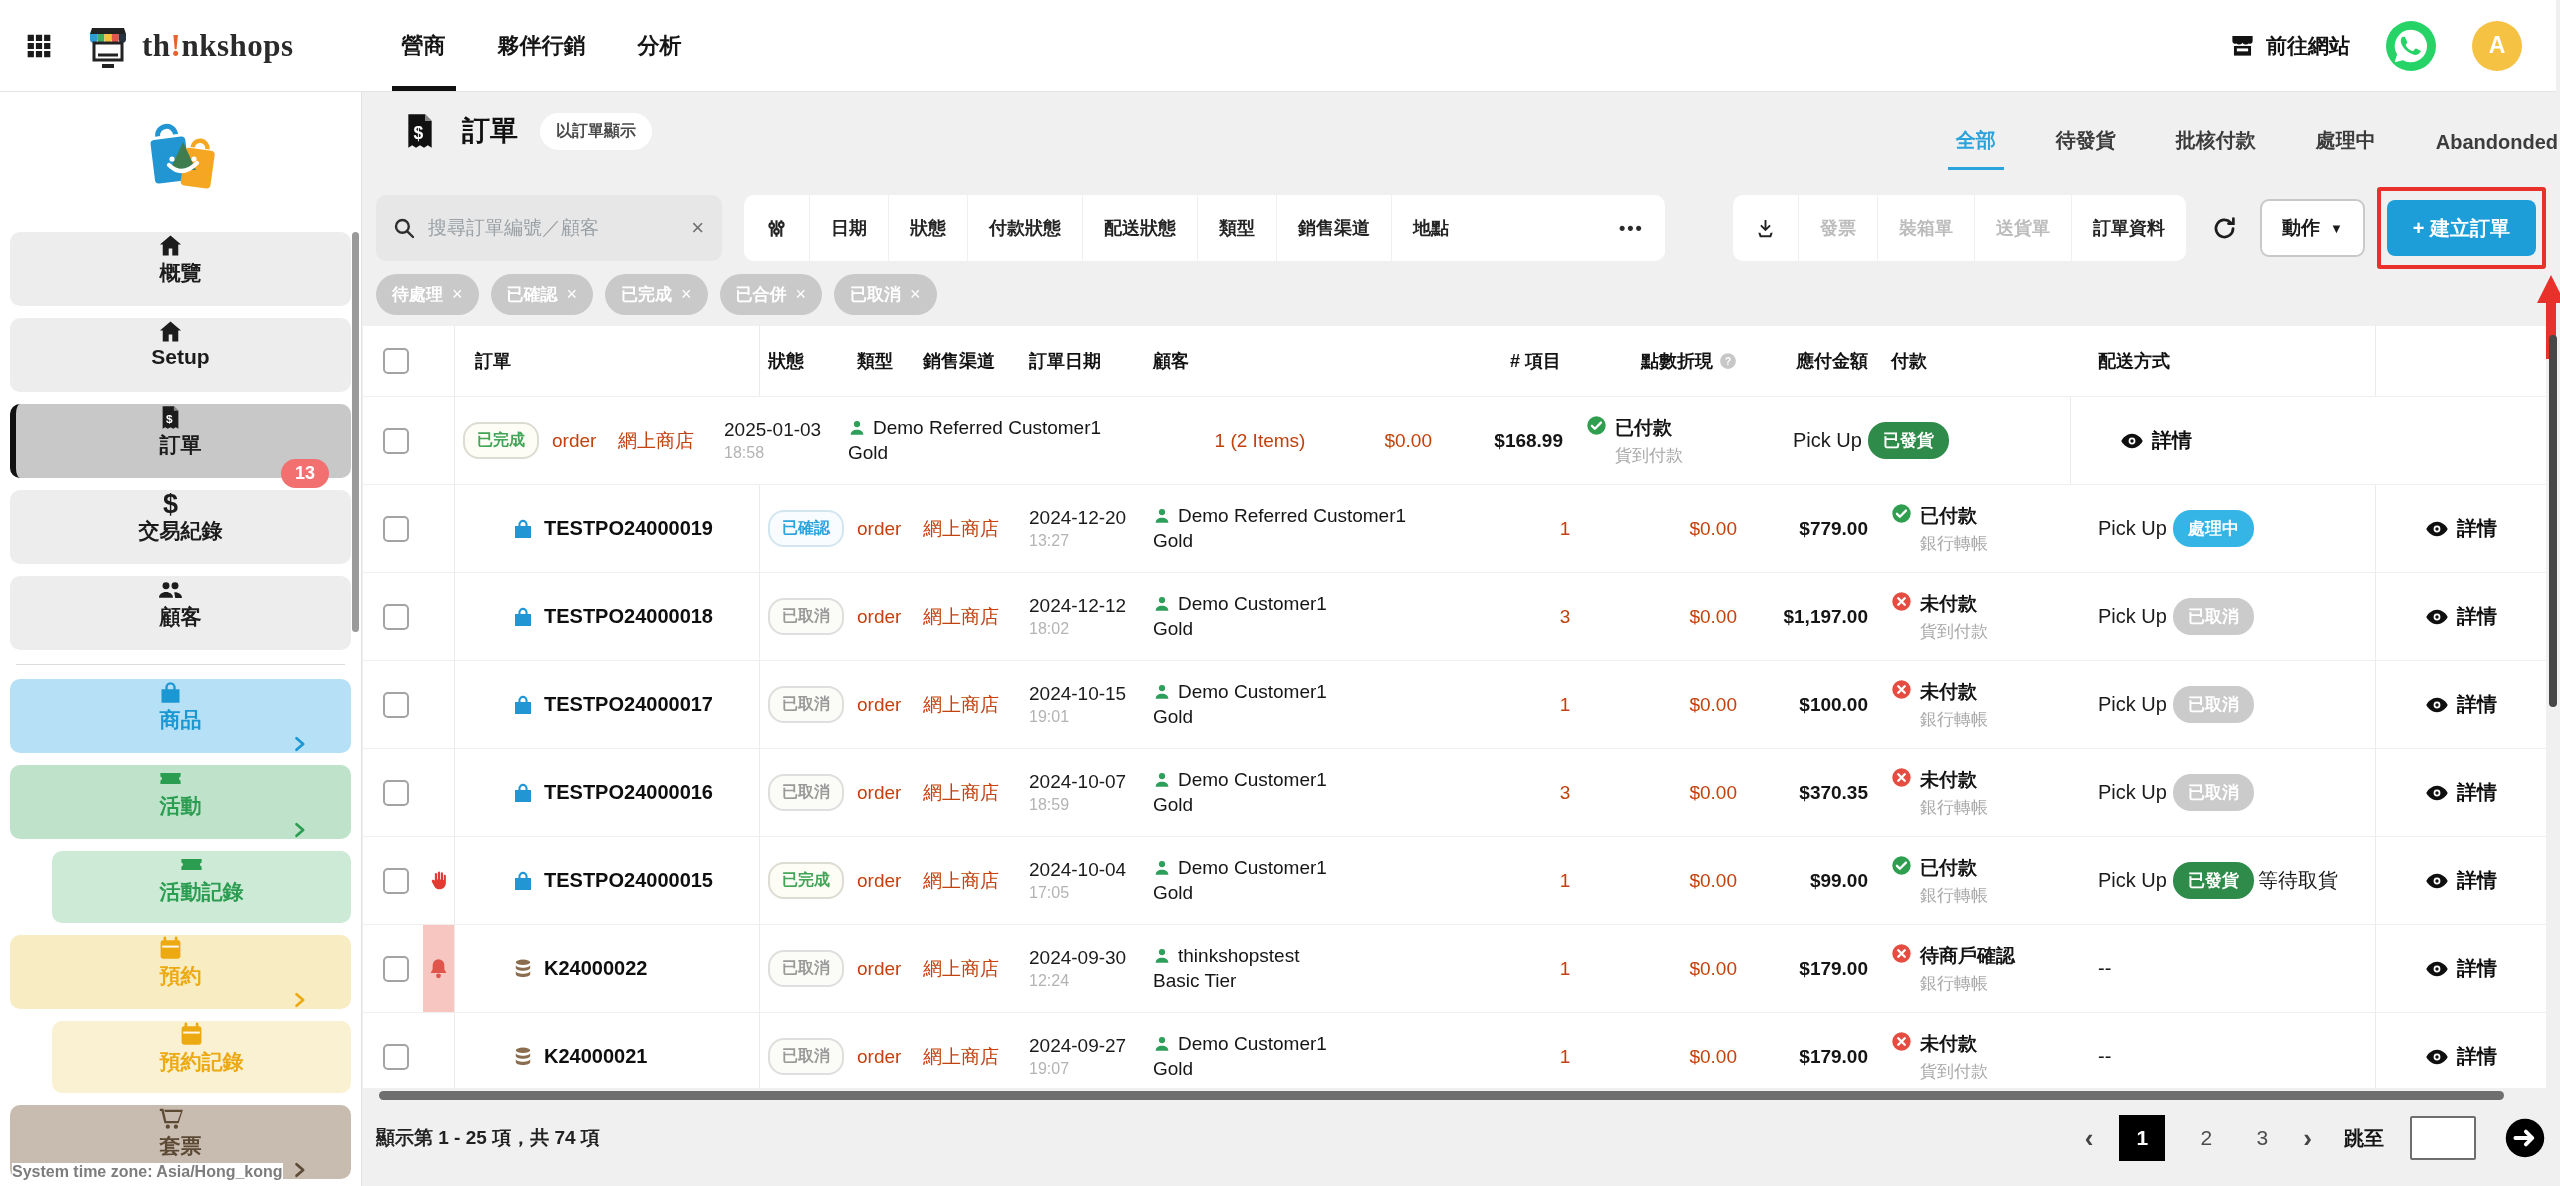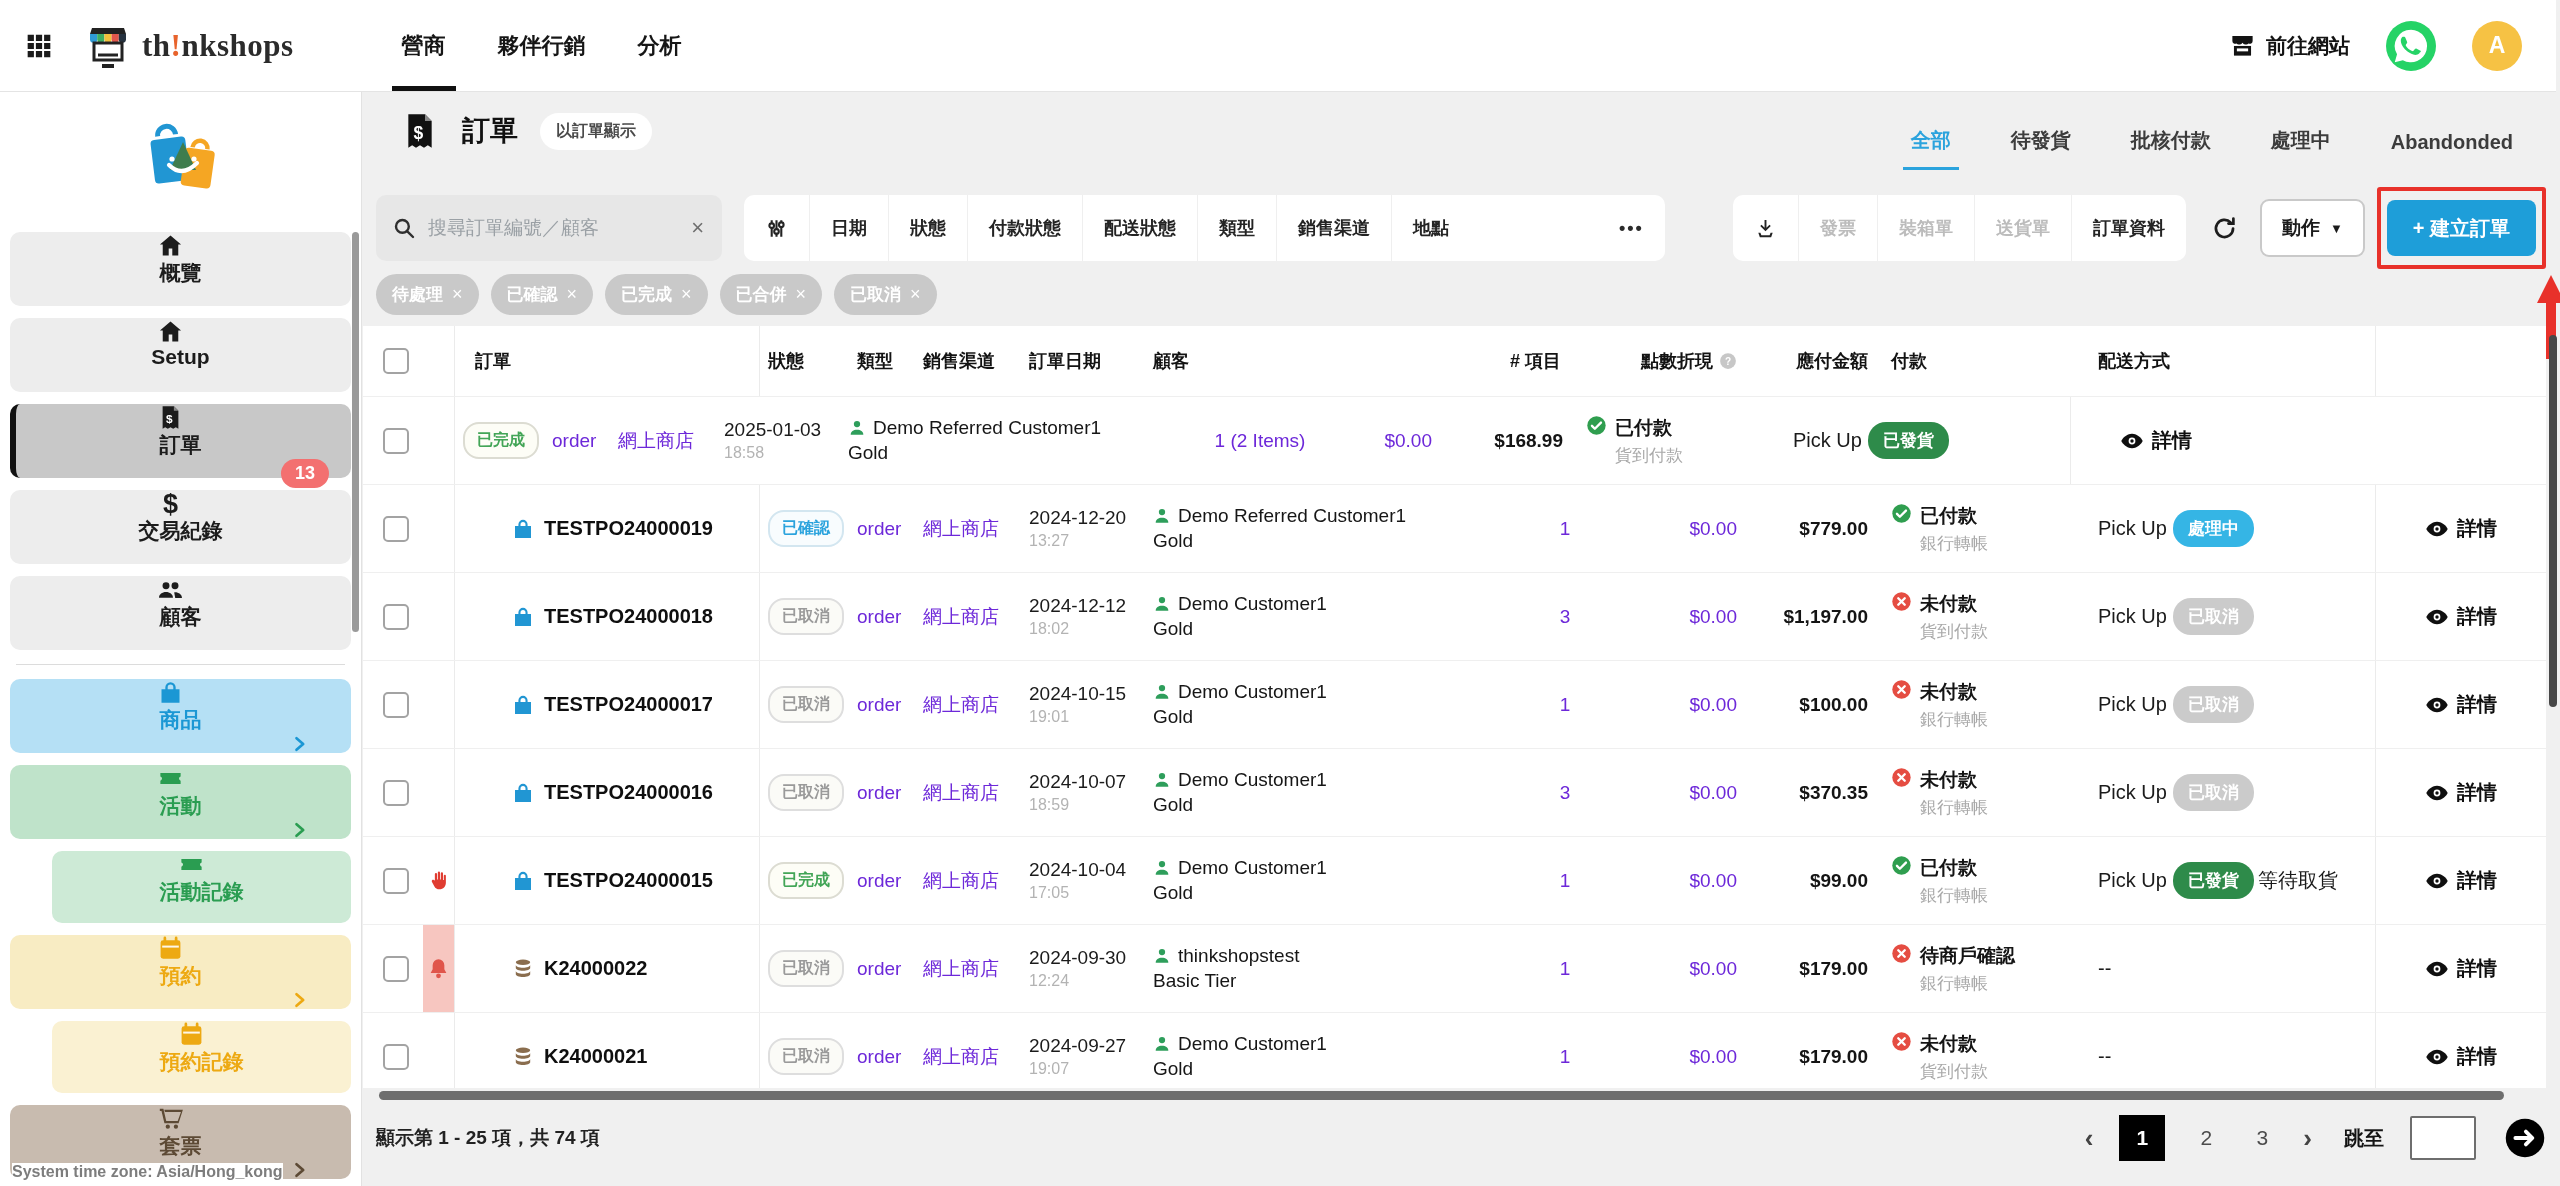--- a/index.html
+++ b/index.html
@@ -53,21 +53,21 @@
   .s-scroll { position:absolute; right:2px; top:140px; width:7px; height:400px; background:#9a9a9a; border-radius:4px; }
 
   
   .main { position:absolute; left:362px; top:92px; right:0; bottom:0; background:#f0f0f0; }
 
   .mhead { position:absolute; top:0; left:0; right:0; height:78px; display:flex; align-items:center; }
   .mh-ic { width:40px; height:40px; margin-left:38px; color:#111; }
   .mh-title { font-size:28px; font-weight:700; margin-left:22px; color:#111; }
   .mh-pill { margin-left:22px; background:#fff; border-radius:19px; padding:8px 16px; font-size:16px;
              font-weight:600; color:#4a4a4a; cursor:pointer; }
-  .tabs { margin-left:auto; display:flex; gap:56px; align-self:stretch; align-items:flex-end; padding-right:45px; }
+  .tabs { margin-left:auto; display:flex; gap:56px; align-self:stretch; align-items:flex-end; }
   .tab { font-size:20px; font-weight:600; color:#3c3c3c; padding:0 2px 16px 2px; position:relative; cursor:pointer; }
   .tab.active { color:var(--tab-active,#2ba3dd); }
   .tab.active::after { content:""; position:absolute; left:-6px; right:-6px; bottom:0; height:3px; background:var(--tab-active,#2ba3dd); }
 
   
   .toolbar { position:absolute; top:100px; left:14px; right:14px; height:72px; display:flex; align-items:center; }
   .search { width:346px; height:66px; background:#e7e7e7; border-radius:10px; display:flex; align-items:center; padding:0 16px; }
   .search .ic { width:24px; height:24px; color:#2f2f2f; flex:none; }
   .search input { flex:1; border:none; outline:none; background:transparent; font-size:19px; color:#333;
                   margin-left:12px; font-family:inherit; min-width:0; }
@@ -127,21 +127,21 @@
   .alert-slot.hand { color:#e03c31; }
   .alert-slot.bell { background:#f7c6c0; color:#e0554b; }
   .oicon { width:24px; height:24px; margin-right:9px; flex:none; }
   .oicon.bag { color:#2196d3; }
   .oicon.coins { color:#8a6d4e; }
   .oid { font-size:20px; font-weight:800; color:#0f0f0f; cursor:pointer; white-space:nowrap; }
   .stpill { font-size:16px; font-weight:600; padding:6px 12px; border-radius:16px; border:2px solid #dcdcd2; background:#fdfdf6; white-space:nowrap; }
   .st-done { color:#43a557; }
   .st-confirmed { color:#2ba3dd; border-color:#d3e6f0; background:#f8fcfe; }
   .st-cancel { color:#9a9a9a; border-color:#dedede; background:#fbfbf7; }
-  .plain { font-size:19px; color:#6d28d9; white-space:nowrap; }
+  .plain { font-size:19px; color:#c2410c; white-space:nowrap; }
   .twoline { flex-direction:column; align-items:flex-start; justify-content:center; gap:3px; }
   .date { font-size:19px; color:#1b1b1b; }
   .time { font-size:16px; color:#b3b3b3; }
   .cust-line { display:flex; align-items:center; gap:7px; }
   .person-ic { width:18px; height:18px; color:#2e9e5b; flex:none; }
   .cust-name { font-size:19px; color:#161616; cursor:pointer;text-align:center; }
   .cust-tier { font-size:19px; color:#161616; }
   .amount { font-size:19px; font-weight:600; color:#141414; }
   .pay-line { display:flex; align-items:flex-start; gap:8px; }
   .pay-ic { width:21px; height:21px; flex:none; }

